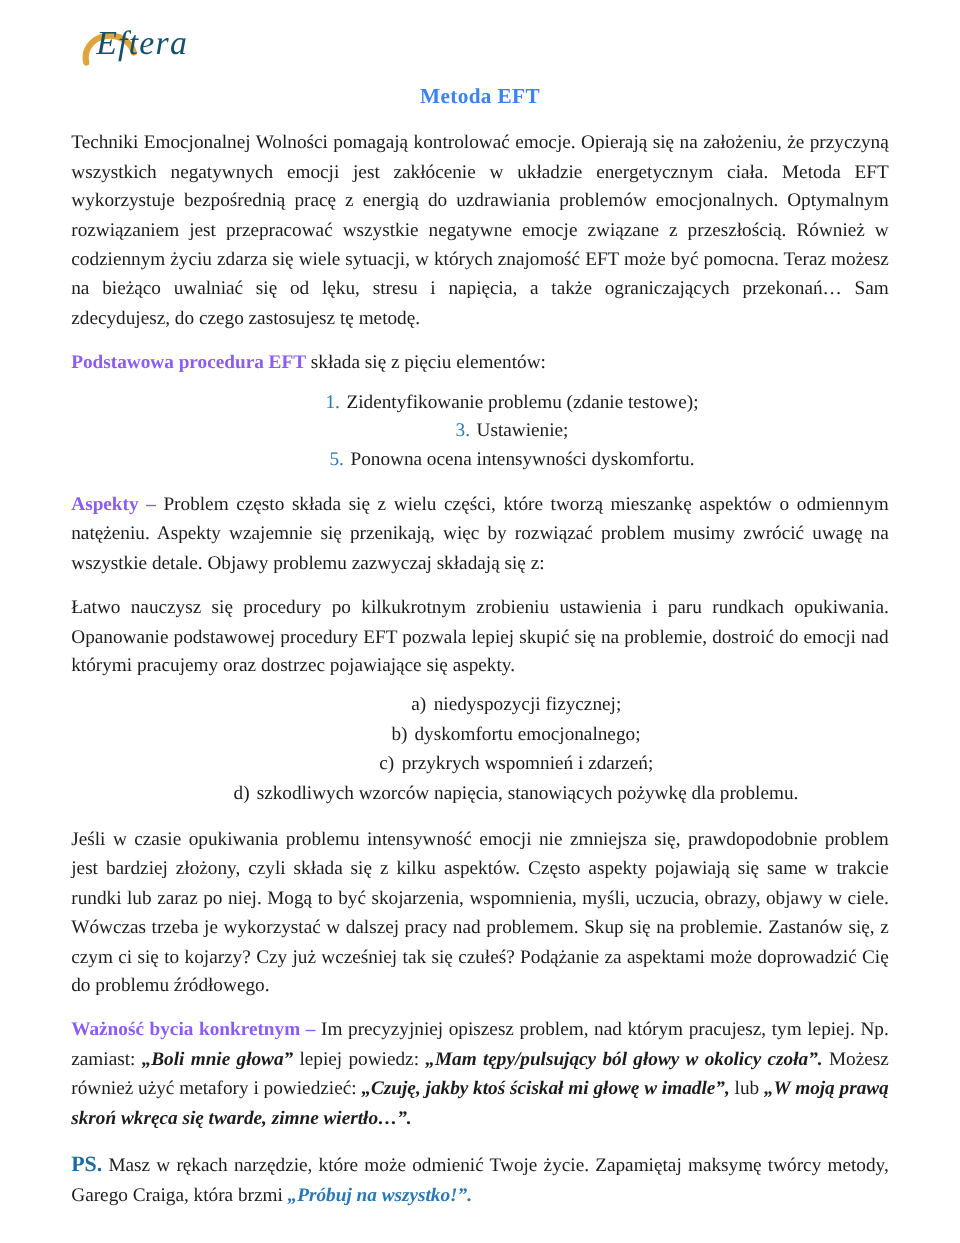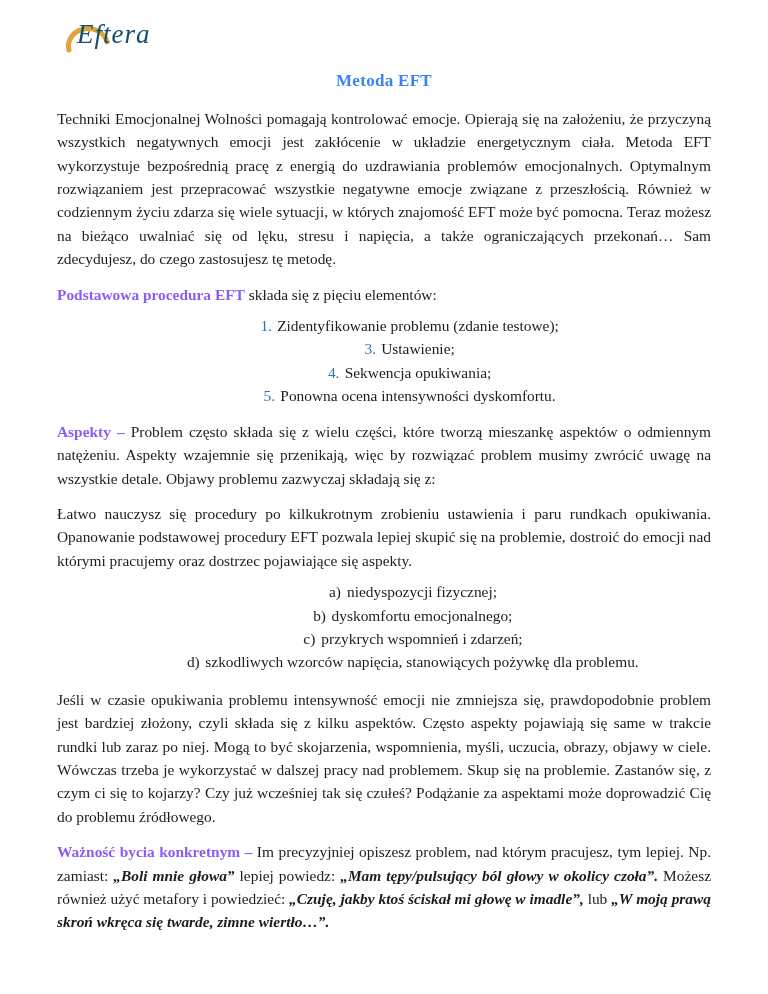--- a/index.html
+++ b/index.html
@@ -56,33 +56,33 @@
 
   <h1 class="title">Metoda EFT</h1>
 
   <p class="para">Techniki Emocjonalnej Wolności pomagają kontrolować emocje. Opierają się na założeniu, że przyczyną wszystkich negatywnych emocji jest zakłócenie w układzie energetycznym ciała. Metoda EFT wykorzystuje bezpośrednią pracę z energią do uzdrawiania problemów emocjonalnych. Optymalnym rozwiązaniem jest przepracować wszystkie negatywne emocje związane z przeszłością. Również w codziennym życiu zdarza się wiele sytuacji, w których znajomość EFT może być pomocna. Teraz możesz na bieżąco uwalniać się od lęku, stresu i napięcia, a także ograniczających przekonań… Sam zdecydujesz, do czego zastosujesz tę metodę.</p>
 
   <p class="para"><span class="h-blue">Podstawowa procedura EFT</span><span> składa się z pięciu elementów:</span></p>
 
   <ol class="olist">
     <li><span class="li-num">1.</span><span>Zidentyfikowanie problemu (zdanie testowe);</span></li>
     <li><span class="li-num">3.</span><span>Ustawienie;</span></li>
-    <li><span class="li-num">4.</span><span>Sekwencja opukiwania;</span></li>
     <li><span class="li-num">5.</span><span>Ponowna ocena intensywności dyskomfortu.</span></li>
   </ol>
 
   <p class="para"><span class="h-blue">Aspekty – </span><span>Problem często składa się z wielu części, które tworzą mieszankę aspektów o odmiennym natężeniu. Aspekty wzajemnie się przenikają, więc by rozwiązać problem musimy zwrócić uwagę na wszystkie detale. Objawy problemu zazwyczaj składają się z:</span></p>
 
   <p class="para">Łatwo nauczysz się procedury po kilkukrotnym zrobieniu ustawienia i paru rundkach opukiwania. Opanowanie podstawowej procedury EFT pozwala lepiej skupić się na problemie, dostroić do emocji nad którymi pracujemy oraz dostrzec pojawiające się aspekty.</p>
 
   <ul class="alist">
     <li><span class="li-letter">a)</span><span>niedyspozycji fizycznej;</span></li>
     <li><span class="li-letter">b)</span><span>dyskomfortu emocjonalnego;</span></li>
     <li><span class="li-letter">c)</span><span>przykrych wspomnień i zdarzeń;</span></li>
     <li><span class="li-letter">d)</span><span>szkodliwych wzorców napięcia, stanowiących pożywkę dla problemu.</span></li>
   </ul>
 
   <p class="para">Jeśli w czasie opukiwania problemu intensywność emocji nie zmniejsza się, prawdopodobnie problem jest bardziej złożony, czyli składa się z kilku aspektów. Często aspekty pojawiają się same w trakcie rundki lub zaraz po niej. Mogą to być skojarzenia, wspomnienia, myśli, uczucia, obrazy, objawy w ciele. Wówczas trzeba je wykorzystać w dalszej pracy nad problemem. Skup się na problemie. Zastanów się, z czym ci się to kojarzy? Czy już wcześniej tak się czułeś? Podążanie za aspektami może doprowadzić Cię do problemu źródłowego.</p>
 
   <p class="para"><span class="h-blue">Ważność bycia konkretnym – </span><span>Im precyzyjniej opiszesz problem, nad którym pracujesz, tym lepiej. Np. zamiast: </span><span class="bi">„Boli mnie głowa”</span><span> lepiej powiedz: </span><span class="bi">„Mam tępy/pulsujący ból głowy w okolicy czoła”.</span><span> Możesz również użyć metafory i powiedzieć: </span><span class="bi">„Czuję, jakby ktoś ściskał mi głowę w imadle”,</span><span> lub </span><span class="bi">„W moją prawą skroń wkręca się twarde, zimne wiertło…”.</span></p>
 
+  <p class="para"><span class="ps-head">PS.</span><span> Masz w rękach narzędzie, które może odmienić Twoje życie. Zapamiętaj maksymę twórcy metody, Garego Craiga, która brzmi </span><span class="blue-quote">„Próbuj na wszystko!”.</span></p>
 
 </div>
 
 </body></html>

